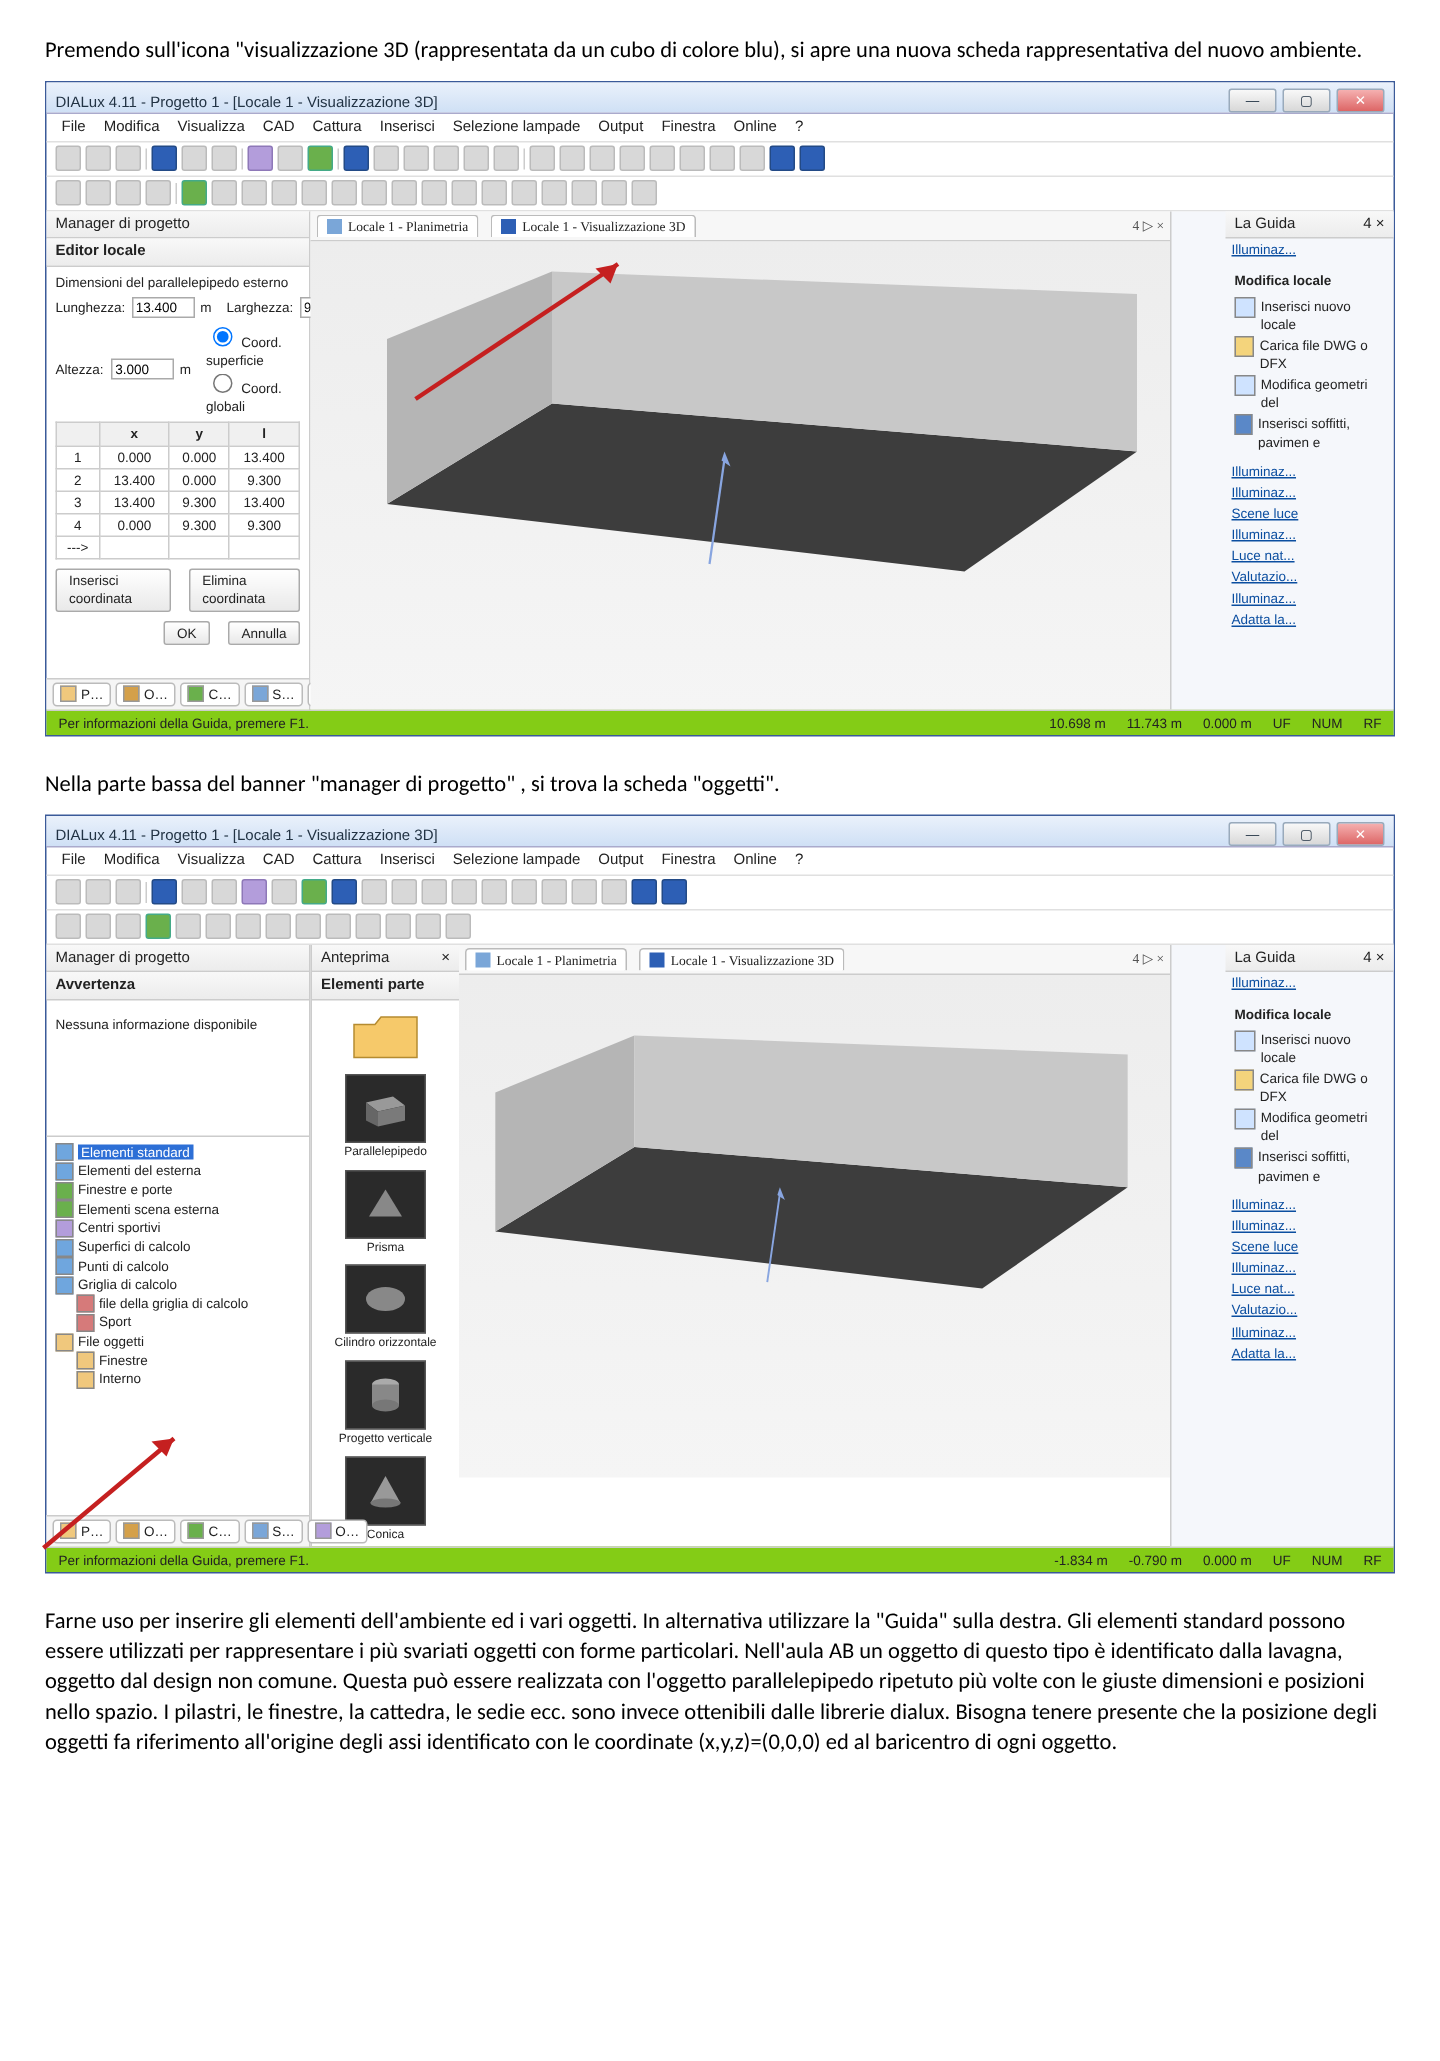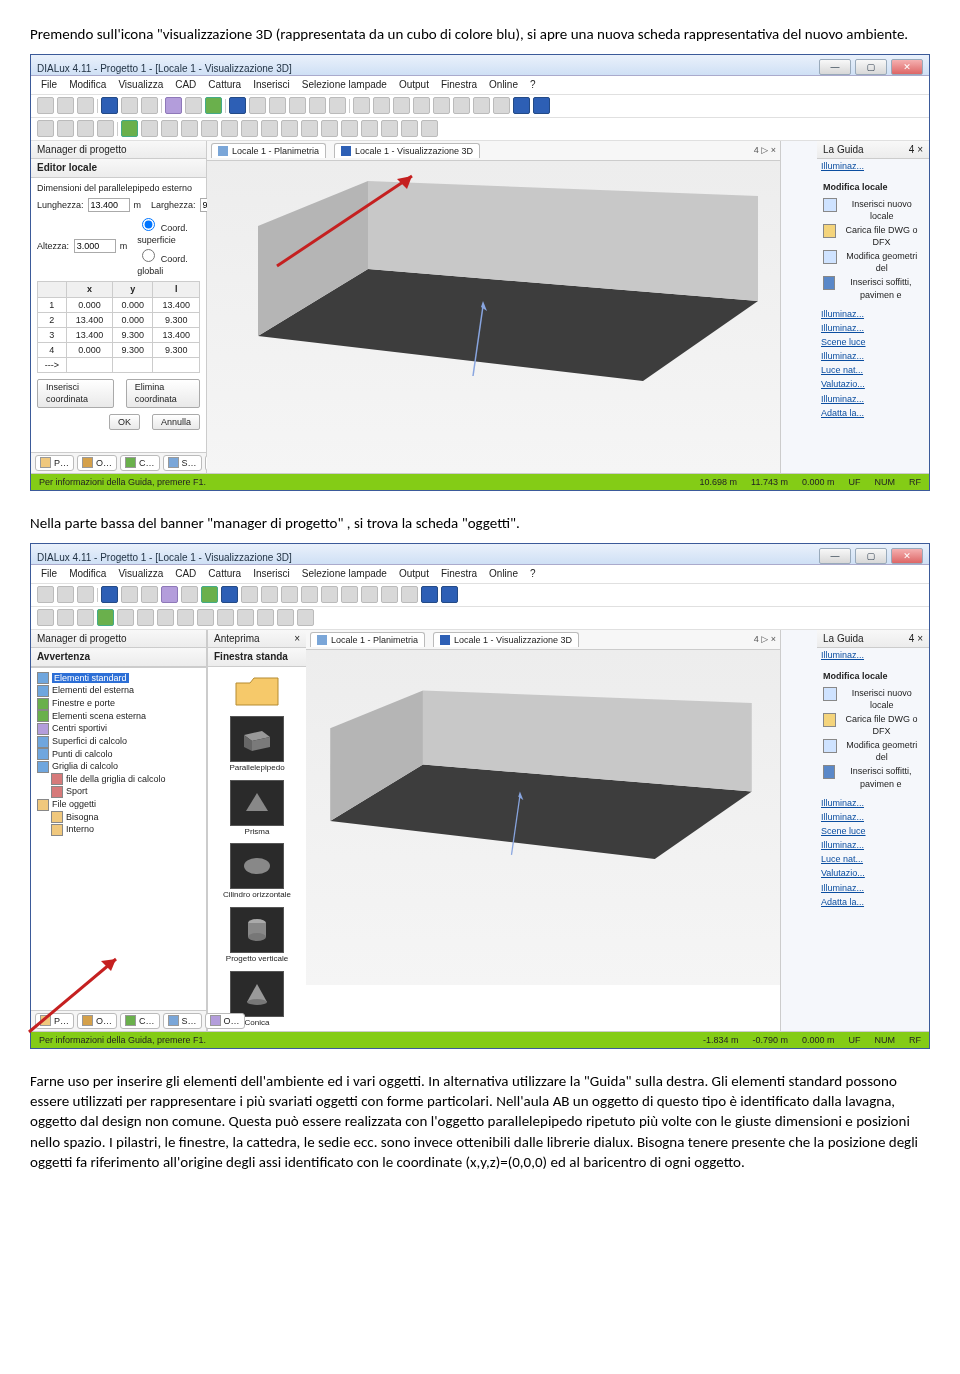--- a/index.html
+++ b/index.html
@@ -63,41 +63,41 @@
   .tree .lamp { background:#fffbe0; border:1px solid #c0b060;}
   .tree .cube { background:#5aa0e0; border:1px solid #357;}
   .bottom-tabs { display:flex; gap:3px; padding:2px 4px; border-top:1px solid #ccc; background:#f5f5f5;}
   .bottom-tab { display:flex; align-items:center; gap:3px; border:1px solid #bbb; border-radius:3px; padding:1px 4px; background:#fff; font-size:9px;}
   .bottom-tab .sq { width:9px; height:9px; border:1px solid #999;}
   .bottom-tab.pr .sq{ background:#f0c87d;}
   .bottom-tab.o .sq{ background:#d4a04a;}
   .bottom-tab.c .sq{ background:#6ab04c;}
   .bottom-tab.s .sq{ background:#7aa6d8;}
   .bottom-tab.oo .sq{ background:#b39ddb;}
-  .tabs-strip { display:flex; align-items:center; gap:8px; padding:2px 4px; border-bottom:1px solid #ccc; font-size:9px; background:#f7f7f7;}
+  .tabs-strip { display:flex; align-items:center; gap:8px; padding:2px 4px; border-bottom:1px solid #ccc; font-size:9px; background:#f7f7f7;font-family:Liberation Serif, serif;}
   .tab { display:flex; align-items:center; gap:4px; padding:1px 6px; border:1px solid #bbb; border-bottom:none; background:#fff; border-radius:3px 3px 0 0;}
   .tab .ico3d { width:10px; height:10px; background:#2d5fb5;}
   .tab .icoplan { width:10px; height:10px; background:#7aa6d8;}
   .tabs-pin { margin-left:auto; display:flex; gap:4px; font-size:9px; color:#555;}
   .viewport {
     height:312px;
     background:linear-gradient(#ededed,#f5f5f5);
     position:relative;
     overflow:hidden;
   }
   .room-3d {
     position:absolute;
     left:46px; top:10px; width:510px; height:280px;
   }
   .statusbar { display:flex; align-items:center; gap:25px; padding:2px 8px; border-top:1px solid #ccc; font-size:9px; background:#84cc16;}
   .statusbar .right { margin-left:auto; display:flex; gap:14px;}
   .guide-link { color:#0b4ea0; font-size:9px; text-decoration:underline; display:flex; align-items:center; gap:3px; padding:1px 4px;}
   .guide-box { padding:4px 6px; font-size:9px;}
   .guide-section-title { font-weight:bold; margin:4px 0;}
-  .guide-item { display:flex; align-items:flex-start; gap:4px; margin:2px 0;text-align:center;}
+  .guide-item { display:flex; align-items:flex-start; gap:4px; margin:2px 0;}
   .guide-item .ic { width:12px; height:12px; border:1px solid #888; background:#cfe3ff;}
   .arrow-red {
     position:absolute;
     width:160px; height:100px;
     left:60px; top:10px;
     pointer-events:none;
   }
   .avvertenza-box { padding:10px 6px; font-size:9px;}
   .anteprima-col { width:98px; border-left:1px solid #ccc; display:flex; flex-direction:column; align-items:center;}
   .anteprima-col .thumb { width:52px; height:44px; background:#2a2a2a; border:1px solid #555; margin:4px 0 1px 0; display:flex; align-items:center; justify-content:center;}
@@ -431,33 +431,36 @@
     <div class="tb-icon"></div>
     <div class="tb-icon"></div>
     <div class="tb-icon"></div>
   </div>
 
   <div class="layout">
 
     <div class="left-col" style="width:175px;">
       <div class="panel-header">Manager di progetto</div>
       <div class="panel-header bold">Avvertenza</div>
+      <div class="avvertenza-box" style="height:70px;">
+        <span>Nessuna informazione disponibile</span>
+      </div>
       <div class="obj-tree">
         <div><span class="ic b"></span><span class="sel">Elementi standard</span></div>
         <div><span class="ic b"></span><span>Elementi del esterna</span></div>
         <div><span class="ic g"></span><span>Finestre e porte</span></div>
         <div><span class="ic g"></span><span>Elementi scena esterna</span></div>
         <div><span class="ic p"></span><span>Centri sportivi</span></div>
         <div><span class="ic b"></span><span>Superfici di calcolo</span></div>
         <div><span class="ic b"></span><span>Punti di calcolo</span></div>
         <div><span class="ic b"></span><span>Griglia di calcolo</span></div>
         <div class="indent"><span class="ic r"></span><span>file della griglia di calcolo</span></div>
         <div class="indent"><span class="ic r"></span><span>Sport</span></div>
         <div><span class="ic y"></span><span>File oggetti</span></div>
-        <div class="indent"><span class="ic y"></span><span>Bisogna</span></div>
+        <div class="indent"><span class="ic y"></span><span>Finestre</span></div>
         <div class="indent"><span class="ic y"></span><span>Interno</span></div>
       </div>
       <div style="flex:1;"></div>
       <div class="bottom-tabs" style="position:relative;">
         <div class="bottom-tab pr">
             <span class="sq"></span>
             <span>P…</span>
           </div>
         <div class="bottom-tab o">
             <span class="sq"></span>
@@ -480,21 +483,21 @@
           <polygon points="95,12 80,14 90,24" fill="#c52020"></polygon>
         </svg>
       </div>
     </div>
 
     <div class="anteprima-col">
       <div class="panel-header" style="width:100%; box-sizing:border-box; display:flex;">
         <span>Anteprima</span>
           <span style="margin-left:auto;">×</span>
       </div>
-      <div class="panel-header bold" style="width:100%; box-sizing:border-box;">Finestra standa</div>
+      <div class="panel-header bold" style="width:100%; box-sizing:border-box;">Elementi parte</div>
       <div class="thumb folder">
         <svg width="46" height="36" viewBox="0 0 46 36">
             <path d="M2 10 L16 10 L20 5 L44 5 L44 32 L2 32 Z" fill="#f6c96a" stroke="#b58b30"></path>
           </svg>
       </div>
       <div class="thumb">
           <svg width="34" height="28" viewBox="0 0 34 28">
             <polygon points="4,10 22,6 30,12 12,16" fill="#999"></polygon>
             <polygon points="4,10 4,22 12,26 12,16" fill="#666"></polygon>
             <polygon points="12,16 30,12 30,22 12,26" fill="#7a7a7a"></polygon>

